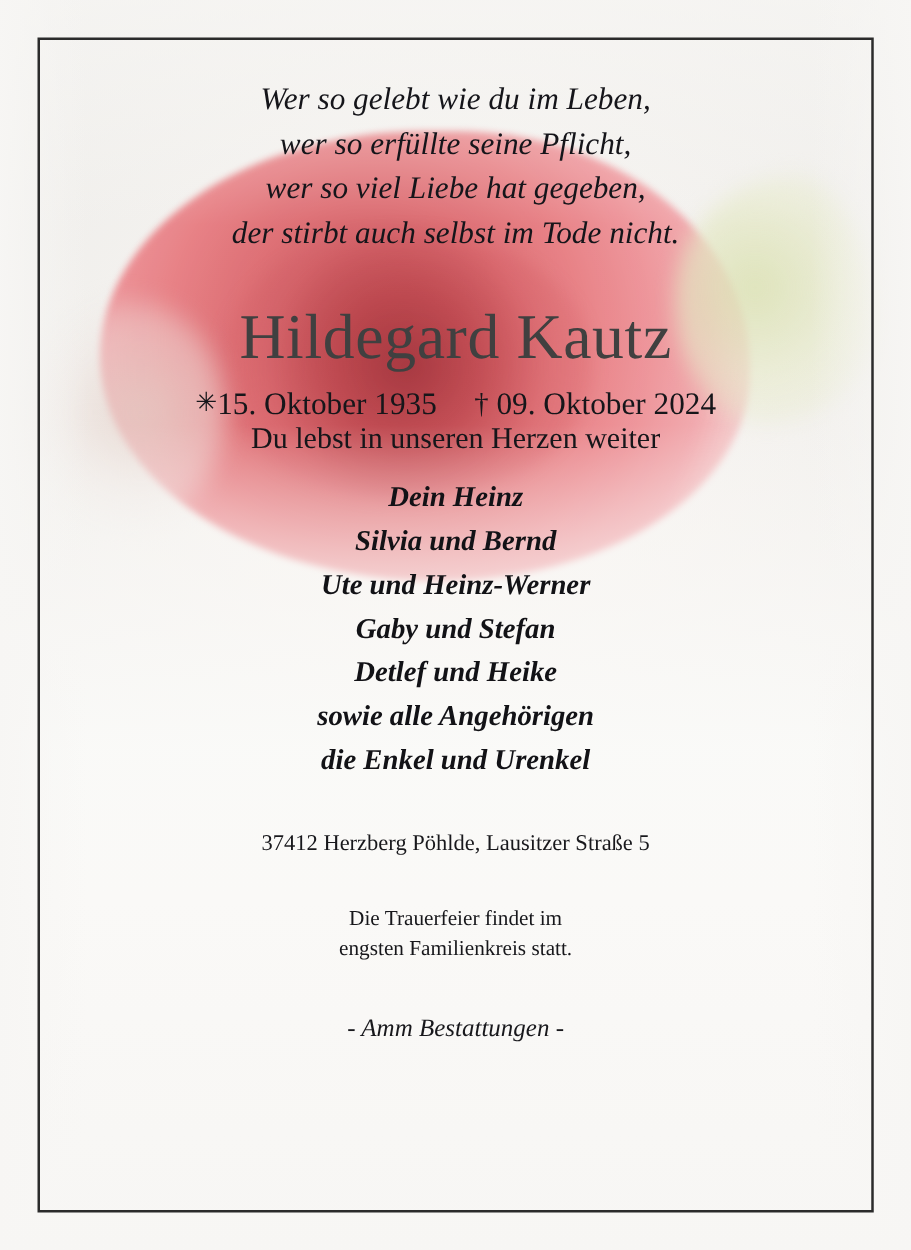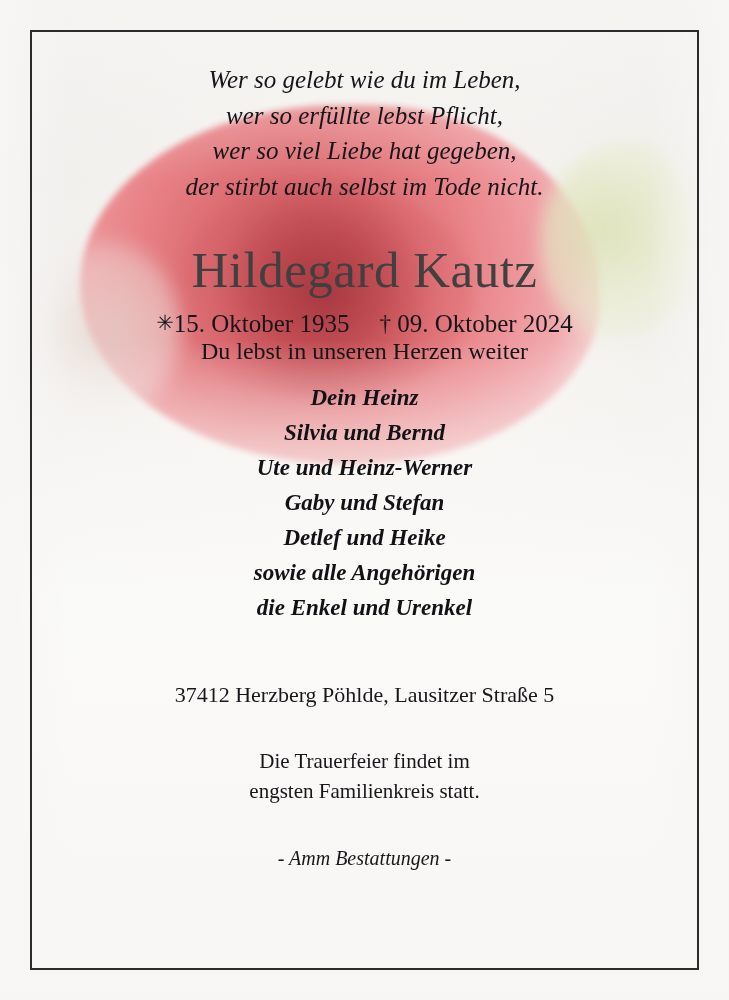--- a/index.html
+++ b/index.html
@@ -140,28 +140,28 @@
   .family {
     margin-top: 16px;
     font-style: italic;
     font-weight: bold;
     font-size: 23px;
     line-height: 1.52;
     color: #121216;
   }
 
   .address {
-    margin-top: 56px;
-    font-size: 22px;
+    margin-top: 38px;
+    font-size: 18px;
     color: #18181c;
   }
 
   .ceremony {
     margin-top: 38px;
-    font-size: 21px;
+    font-size: 17px;
     line-height: 1.45;
     color: #17171b;
   }
 
   .provider {
     margin-top: 40px;
     font-size: 20px;
     color: #18181c;
     font-style: italic;
   }
@@ -178,21 +178,21 @@
   <div class="bg-fade"></div>
   <div class="bg-edge-l"></div>
   <div class="bg-edge-r"></div>
 
   <div class="frame"></div>
 
   <div class="content">
 
     <div class="verse">
       <div>Wer so gelebt wie du im Leben,</div>
-      <div>wer so erfüllte lebst Pflicht,</div>
+      <div>wer so erfüllte seine Pflicht,</div>
       <div>wer so viel Liebe hat gegeben,</div>
       <div>der stirbt auch selbst im Tode nicht.</div>
     </div>
 
     <div class="name">Hildegard Kautz</div>
 
     <div class="dates">
       <span class="star">✳</span><span>15. Oktober 1935</span><span class="sep"></span><span class="cross">†</span> <span>09. Oktober 2024</span>
     </div>
 

